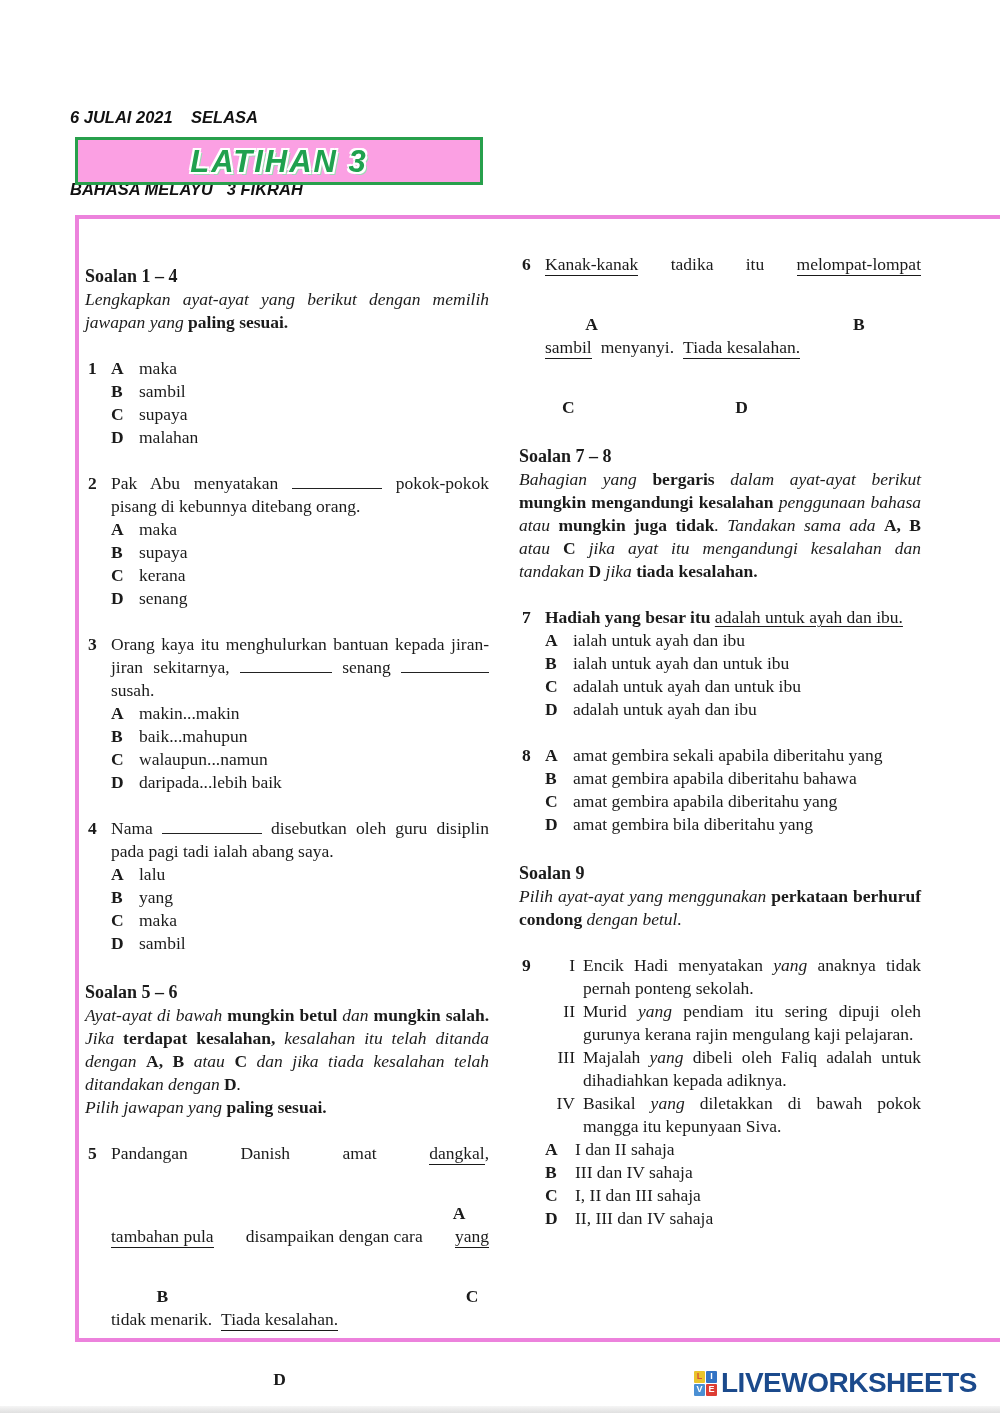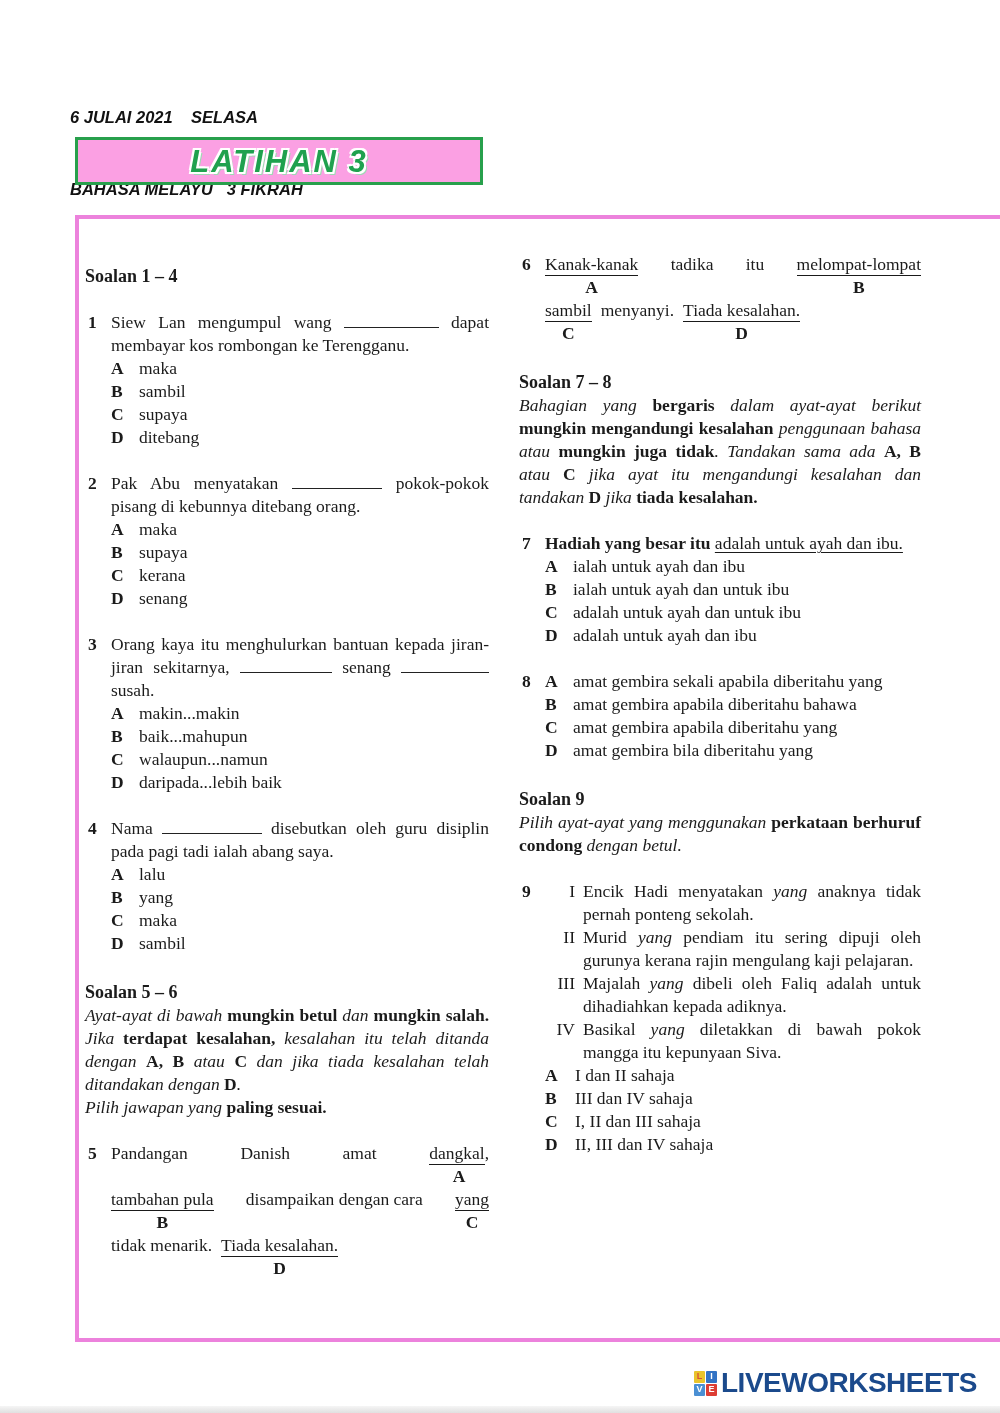--- a/index.html
+++ b/index.html
@@ -50,21 +50,21 @@
   .question{display:flex;margin-top:23px;}
   .q-num{width:26px;flex:none;font-weight:bold;padding-left:3px;}
   .q-body{flex:1;min-width:0;}
   .q-stem{text-align:justify;}
   .opt{display:flex;}
   .opt-letter{width:28px;flex:none;font-weight:bold;}
   .opt-text{flex:1;text-align:left;}
   
   .mline{display:flex;align-items:flex-start;column-gap:9px;}
   .mline.justify{justify-content:space-between;}
-  .mpart{display:inline-flex;flex-direction:column;align-items:center;}
+  .mpart{display:inline-flex;flex-direction:column;align-items:center;gap:37px;}
   .mpart .w{white-space:nowrap;}
   .mpart .w .uline{border-bottom:1.5px solid #1a1a1a;padding-bottom:1px;}
   .mpart .ltr{font-weight:bold;}
   
   .stmt{display:flex;}
   .stmt-label{width:30px;flex:none;text-align:right;margin-right:8px;}
   .stmt-text{flex:1;text-align:justify;}
   .roman-opts{margin-top:0;}
   .roman-opts .opt-letter{width:30px;}
   
@@ -93,40 +93,40 @@
     </div>
   </header>
 
   <div class="banner">
     <span class="banner-text">LATIHAN 3</span>
   </div>
 
   <main class="qbox">
     <section class="col col-left">
         <div class="sec-heading">Soalan 1 – 4</div>
+        <p class="instr"><span class="it">Lengkapkan ayat-ayat yang berikut dengan memilih jawapan yang </span><span class="bd">paling sesuai.</span></p>
         <div class="question">
           <div class="q-num">1</div>
           <div class="q-body">
-            <div class="q-stem"><span>Siew Lan mengumpul wang </span><span class="blank" style="width: 95px;"></span><span> dapat membayar kos rombongan ke Terengganu.</span></div>
             <div class="opts">
               <div class="opt">
                 <span class="opt-letter">A</span>
                 <span class="opt-text"><span>maka</span></span>
               </div>
               <div class="opt">
                 <span class="opt-letter">B</span>
                 <span class="opt-text"><span>sambil</span></span>
               </div>
               <div class="opt">
                 <span class="opt-letter">C</span>
                 <span class="opt-text"><span>supaya</span></span>
               </div>
               <div class="opt">
                 <span class="opt-letter">D</span>
-                <span class="opt-text"><span>ditebang</span></span>
+                <span class="opt-text"><span>malahan</span></span>
               </div>
             </div>
           </div>
         </div>
         <div class="question">
           <div class="q-num">2</div>
           <div class="q-body">
             <div class="q-stem"><span>Pak Abu menyatakan </span><span class="blank" style="width: 90px;"></span><span> pokok-pokok pisang di kebunnya ditebang orang.</span></div>
             <div class="opts">
               <div class="opt">

